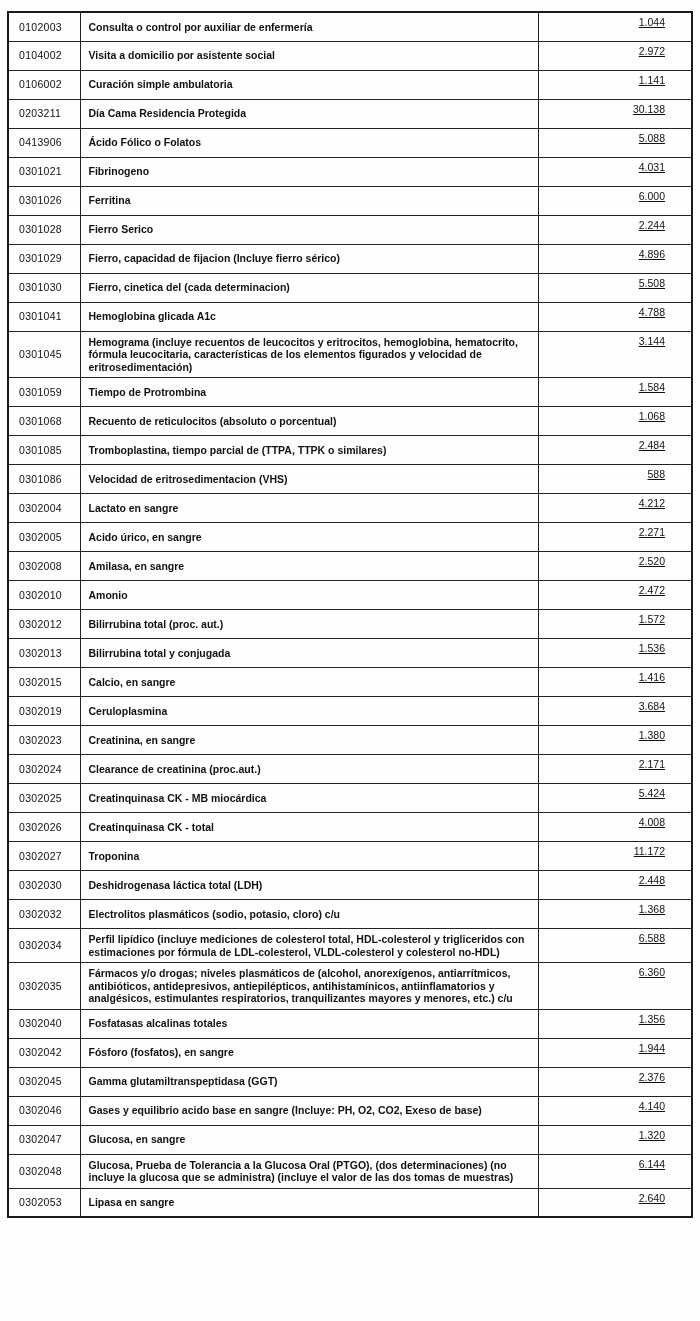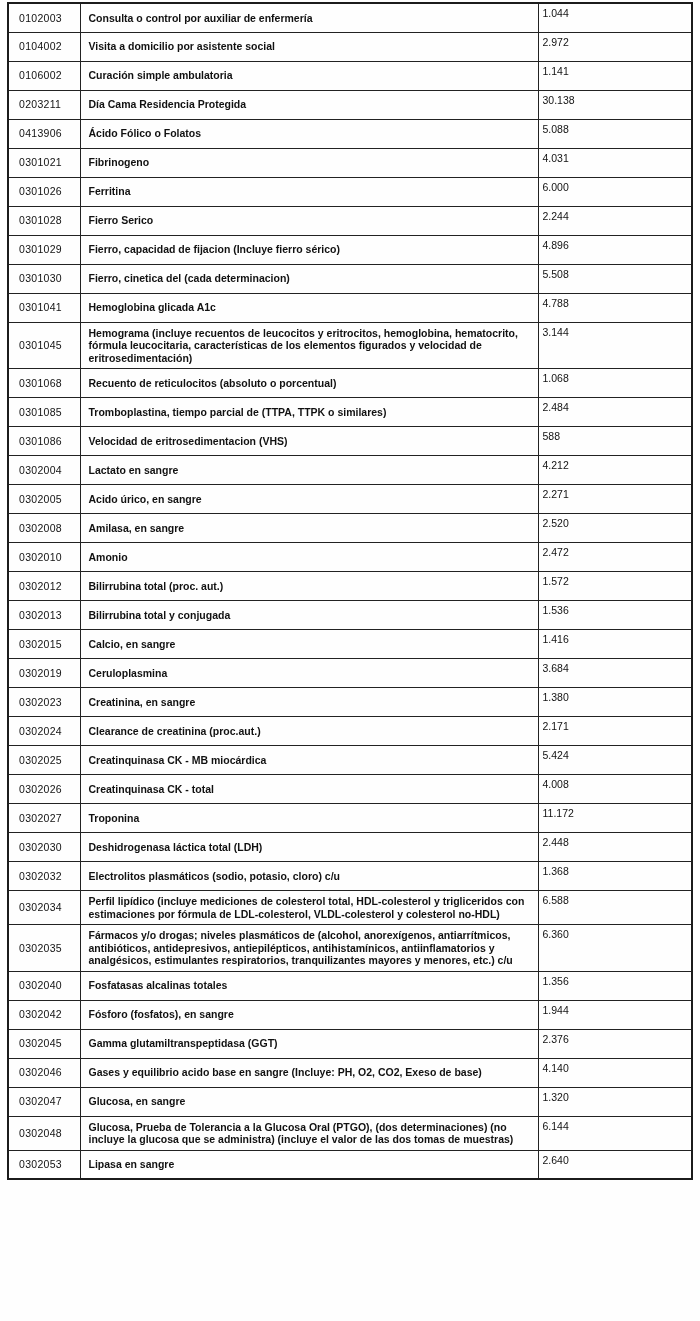--- a/index.html
+++ b/index.html
@@ -8,21 +8,21 @@
     background: #ffffff;
     font-family: "Liberation Sans", "DejaVu Sans", sans-serif;
     -webkit-font-smoothing: antialiased;
   }
   .page {
     width: 700px;
     height: 1321px;
     background: #fefefe;
     position: relative;
     box-sizing: border-box;
-    padding: 2px 7px 2px 7px;
+    padding: 11px 7px 2px 7px;
   }
   table.tariff {
     width: 100%;
     border-collapse: collapse;
     table-layout: fixed;
     border: 2px solid #1b1b1b;
   }
   table.tariff col.c-code  { width: 72px; }
   table.tariff col.c-desc  { width: 458px; }
   table.tariff col.c-value { width: 154px; }
@@ -42,23 +42,24 @@
     white-space: nowrap;
   }
   td.desc {
     vertical-align: middle;
     padding: 4px 6px 4px 8px;
     height: 29px;
     font-weight: bold;
   }
   td.value {
     vertical-align: top;
-    text-align: left;
+    text-align: right;
     padding: 3px 26px 2px 4px;
     height: 29px;
+    text-decoration: underline;
   }
 </style>
 </head>
 <body>
 
 <div class="page">
   <table class="tariff">
     <colgroup>
       <col class="c-code">
       <col class="c-desc">
@@ -130,20 +131,25 @@
     <td class="desc">Hemoglobina glicada A1c</td>
     <td class="value">4.788</td>
   </tr>
 
   <tr>
     <td class="code">0301045</td>
     <td class="desc">Hemograma (incluye recuentos de leucocitos y eritrocitos, hemoglobina, hematocrito, fórmula leucocitaria, características de los elementos figurados y velocidad de eritrosedimentación)</td>
     <td class="value">3.144</td>
   </tr>
 
+  <tr>
+    <td class="code">0301059</td>
+    <td class="desc">Tiempo de Protrombina</td>
+    <td class="value">1.584</td>
+  </tr>
 
   <tr>
     <td class="code">0301068</td>
     <td class="desc">Recuento de reticulocitos (absoluto o porcentual)</td>
     <td class="value">1.068</td>
   </tr>
 
   <tr>
     <td class="code">0301085</td>
     <td class="desc">Tromboplastina, tiempo parcial de (TTPA, TTPK o similares)</td>

